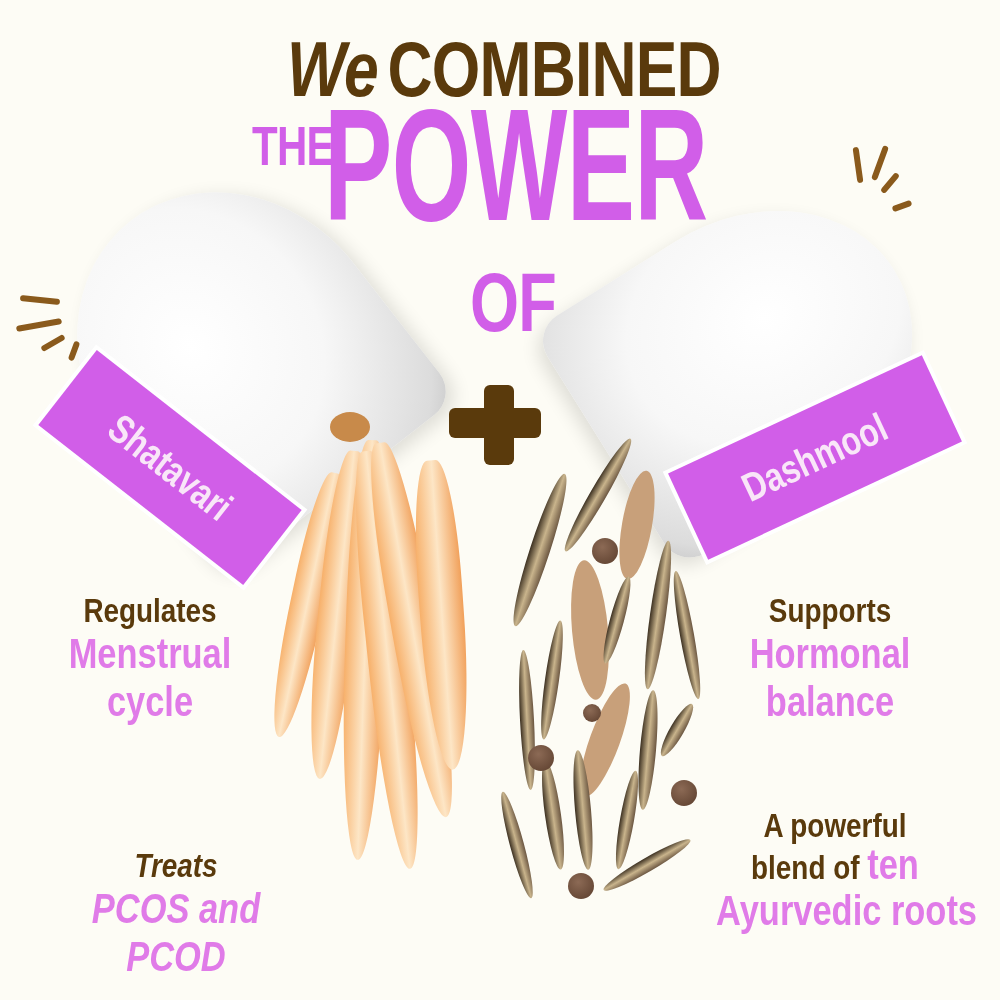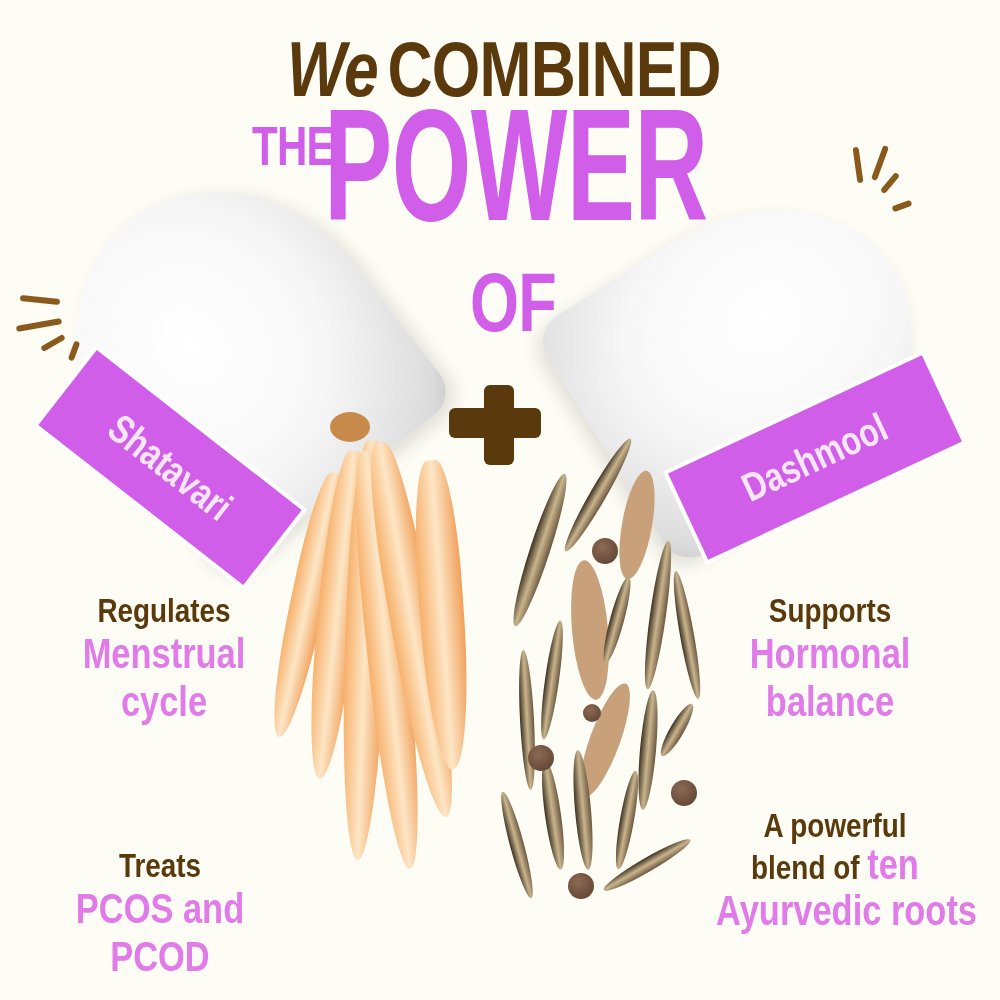--- a/index.html
+++ b/index.html
@@ -98,27 +98,27 @@
   <div class="abs dm" style="left:670px;top:700px;width:14px;height:60px;transform:rotate(30deg);"></div>
   <div class="abs dm" style="left:510px;top:790px;width:14px;height:110px;transform:rotate(-15deg);"></div>
   <div class="abs dm" style="left:640px;top:815px;width:14px;height:100px;transform:rotate(60deg);"></div>
   <div class="abs seed" style="left:592px;top:538px;width:26px;height:26px;"></div>
   <div class="abs seed" style="left:583px;top:704px;width:18px;height:18px;"></div>
   <div class="abs seed" style="left:528px;top:745px;width:26px;height:26px;"></div>
   <div class="abs seed" style="left:671px;top:780px;width:26px;height:26px;"></div>
   <div class="abs seed" style="left:568px;top:873px;width:26px;height:26px;"></div>
 </div>
 
-<div class="abs feat" style="left:64px;top:590px;width:200px;">
+<div class="abs feat" style="left:50px;top:590px;width:200px;">
   <div class="l1 brown">Regulates</div>
   <div class="l2 lilac">Menstrual</div>
   <div class="l2 lilac">cycle</div>
 </div>
 
-<div class="abs feat" style="left:15px;top:845px;width:290px;">
+<div class="abs feat" style="left:31px;top:845px;width:290px;font-style:italic;">
   <div class="l1 brown">Treats</div>
   <div class="l2 lilac">PCOS and PCOD</div>
 </div>
 
 <div class="abs feat" style="left:730px;top:590px;width:200px;">
   <div class="l1 brown">Supports</div>
   <div class="l2 lilac">Hormonal</div>
   <div class="l2 lilac">balance</div>
 </div>
 

